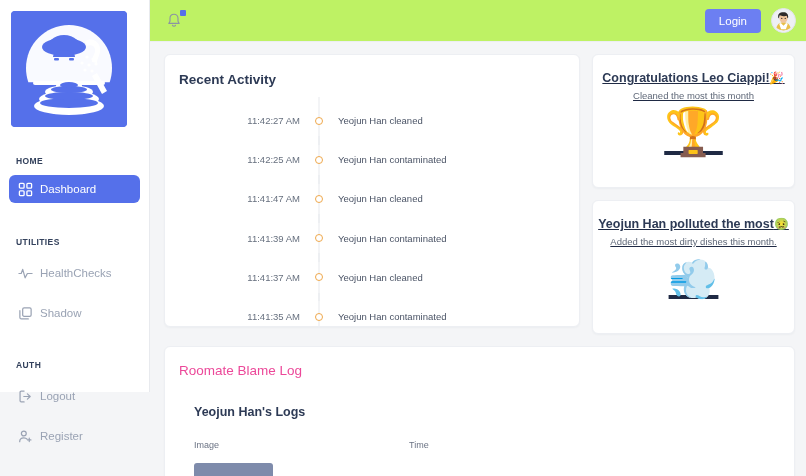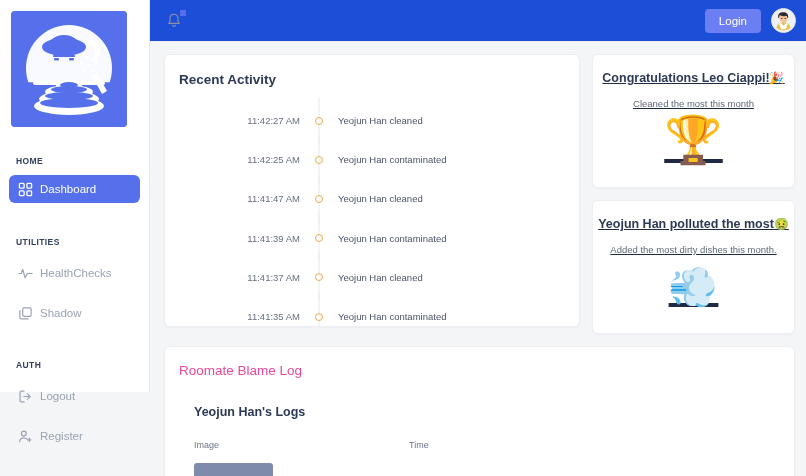--- a/index.html
+++ b/index.html
@@ -57,21 +57,21 @@
     color: #ffffff;
     margin-top: 9px;
   }
   .nav-item .ico { width: 15px; height: 15px; flex: 0 0 15px; display: block; }
   .nav-item.plain { margin-top: 12px; }
 
   
   .main { flex: 1 1 auto; height: 476px; position: relative; }
   .topbar {
     height: 42px;
-    background: #1d4ed8;
+    background: #bef264;
     border-bottom: 1px solid #eceef2;
     display: flex; align-items: center;
     padding: 0 10px 0 14px;
   }
   .bell-wrap { position: relative; width: 20px; height: 20px; }
   .bell-badge {
     position: absolute; right: -2px; top: -1px;
     width: 6px; height: 6px; background: #5570ea; border-radius: 1px;
   }
   .spacer { flex: 1 1 auto; }
@@ -120,21 +120,21 @@
   .tl-dot {
     width: 8px; height: 8px; border-radius: 50%;
     border: 1.5px solid #efa84c; background: #fff;
     position: relative; z-index: 2;
   }
   .tl-text { font-size: 9.5px; color: #4b5466; padding-left: 10px; }
 
   .side-col { width: 203px; flex: 0 0 203px; display: flex; flex-direction: column; gap: 12px; text-decoration: underline; }
   .card-promo { height: 134px; text-align: center; overflow: hidden; }
   .promo-title { font-size: 12.5px; font-weight: bold; color: #2d3a55; margin-top: 16px; line-height: 1.2; }
-  .promo-sub { font-size: 9.5px; color: #5f6878; margin-top: 12px; }
+  .promo-sub { font-size: 9.5px; color: #5f6878; margin-top: 4px; }
   .promo-emoji { font-size: 47px; line-height: 1; margin-top: 7px; }
   .promo-emoji.small { font-size: 40px; margin-top: 12px; }
   .inline-emoji { font-size: 12px; }
 
   .card-log {
     margin-top: 12px; height: 150px; overflow: hidden; position: relative;
   }
   .log-title { font-size: 13.5px; font-weight: normal; color: #ec4899; padding: 16px 0 0 14px; }
   .log-sub { font-size: 12.5px; font-weight: bold; color: #2d3a55; padding: 27px 0 0 29px; }
   .log-table { width: 100%; margin-top: 21px; padding-left: 29px; position: relative; }

